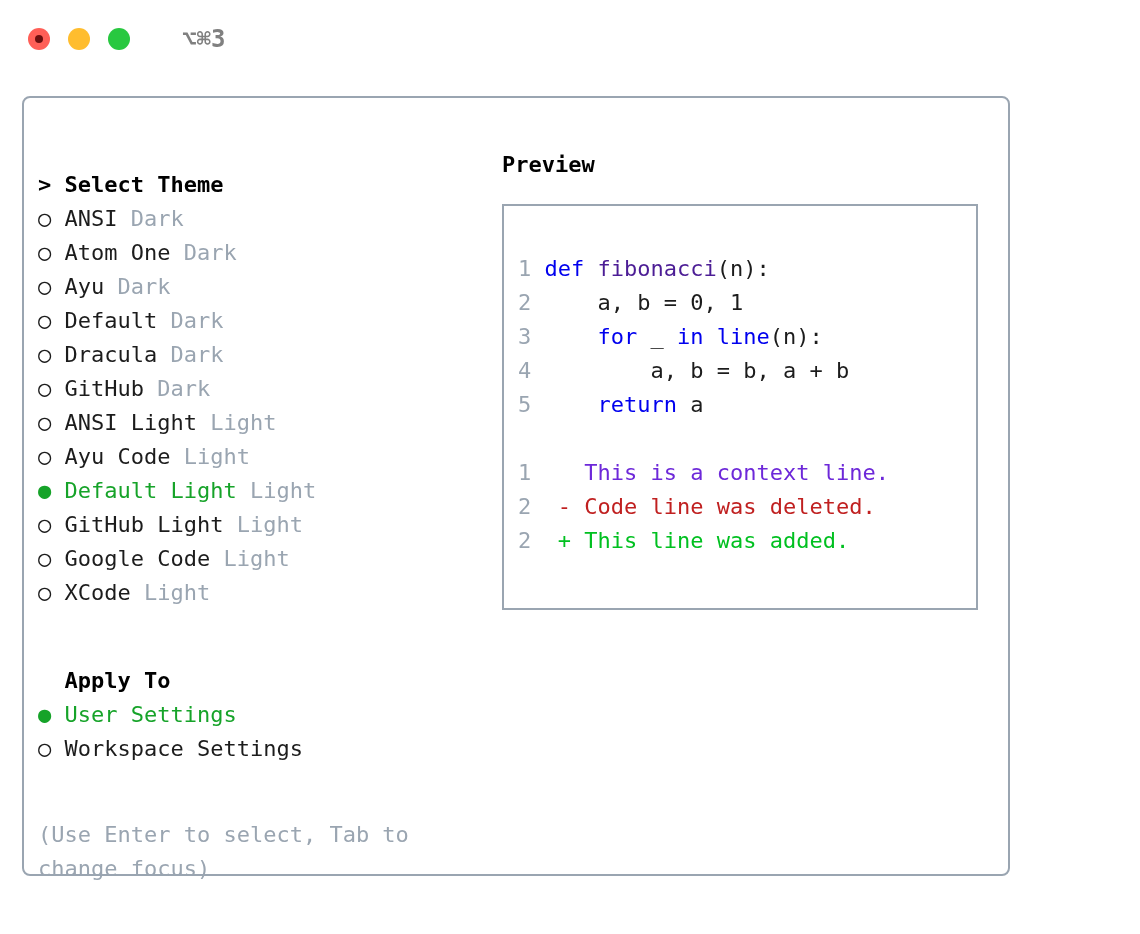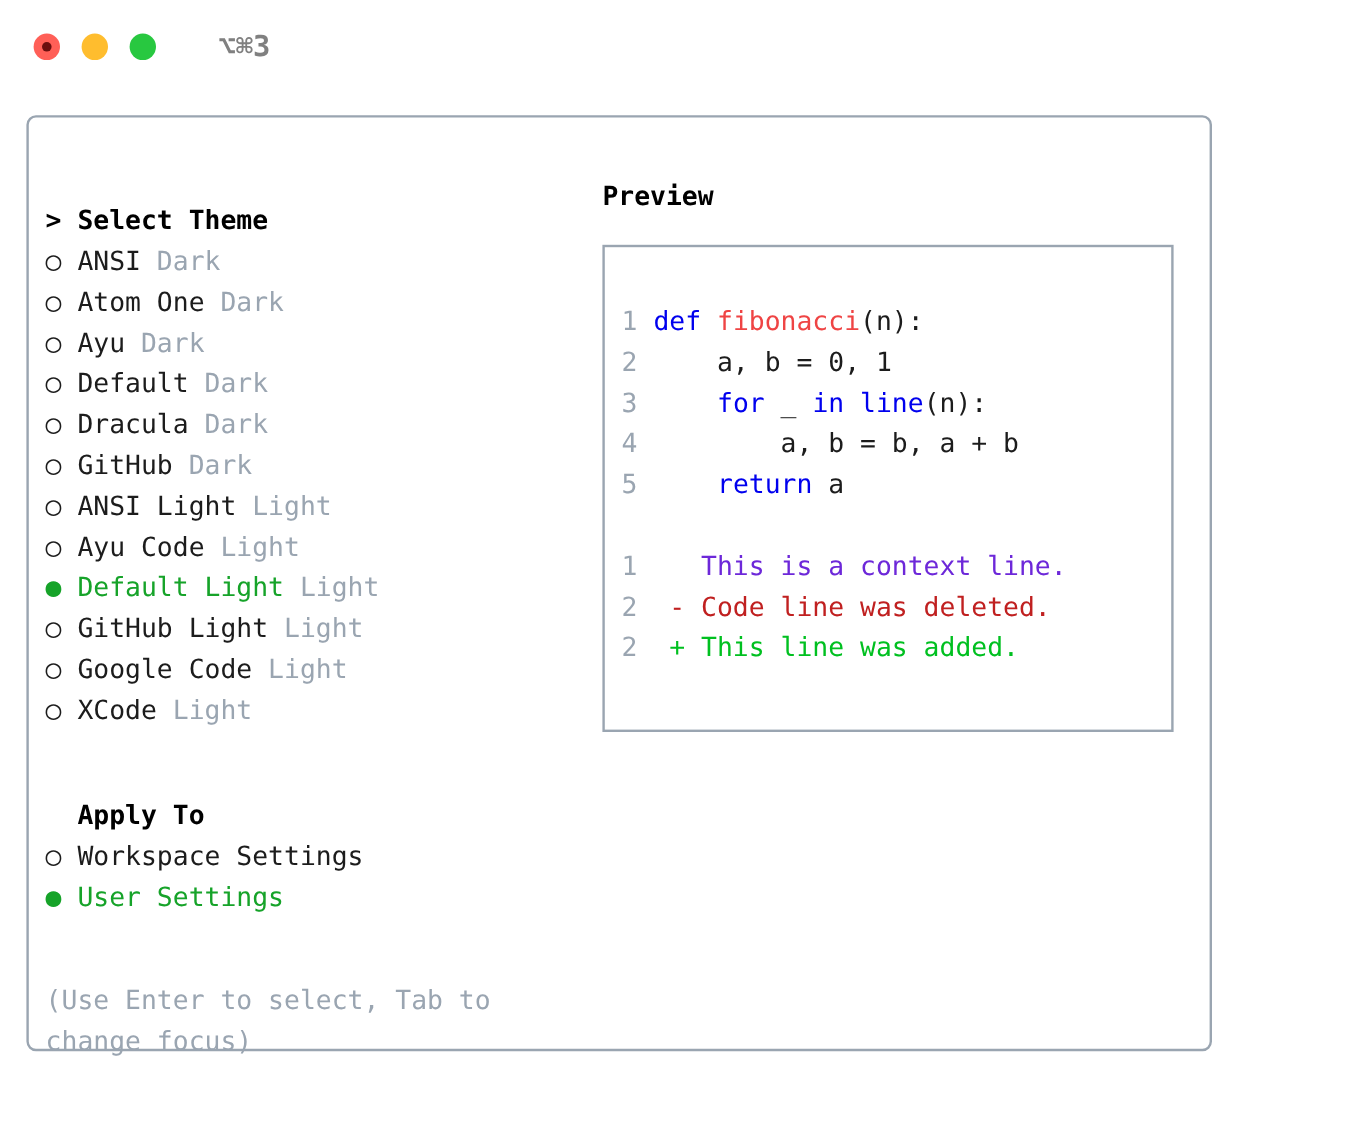--- a/index.html
+++ b/index.html
@@ -135,21 +135,21 @@
   .code-line {
     font-size: 22px;
     line-height: 34px;
     white-space: pre;
     color: #1c1c1c;
   }
   .lineno {
     color: #9aa5b1;
   }
   .kw   { color: #0000ee; }
-  .fn   { color: #ef4444; }
+  .fn   { color: #4c1d95; }
   .plain{ color: #1c1c1c; }
   .ctx  { color: #6d28d9; }
   .del  { color: #c02020; }
   .add  { color: #00c020; }
   .gap  { height: 34px; }
 </style>
 </head>
 <body>
 
 <div class="titlebar">
@@ -180,22 +180,22 @@
         <div class="row"><span class="marker">○</span><span class="label">GitHub Light</span><span class="suffix"> Light</span></div>
         <div class="row"><span class="marker">○</span><span class="label">Google Code</span><span class="suffix"> Light</span></div>
         <div class="row"><span class="marker">○</span><span class="label">XCode</span><span class="suffix"> Light</span></div>
       </div>
 
     <div class="spacer"></div>
 
     <div class="row heading"><span class="marker"> </span><span>Apply To</span></div>
 
     <div id="apply-list">
+        <div class="row"><span class="marker sel">●</span><span class="label sel">User Settings</span></div>
         <div class="row"><span class="marker">○</span><span class="label">Workspace Settings</span></div>
-        <div class="row"><span class="marker sel">●</span><span class="label sel">User Settings</span></div>
       </div>
 
     <div class="hint">(Use Enter to select, Tab to change focus)</div>
   </div>
 
   <div class="right-col">
     <div class="preview-title">Preview</div>
     <div class="preview-box">
       <div id="code-block">
           <div class="code-line"><span class="lineno">1</span><span class="plain"> </span><span class="kw">def </span><span class="fn">fibonacci</span><span class="plain">(n):</span></div>

